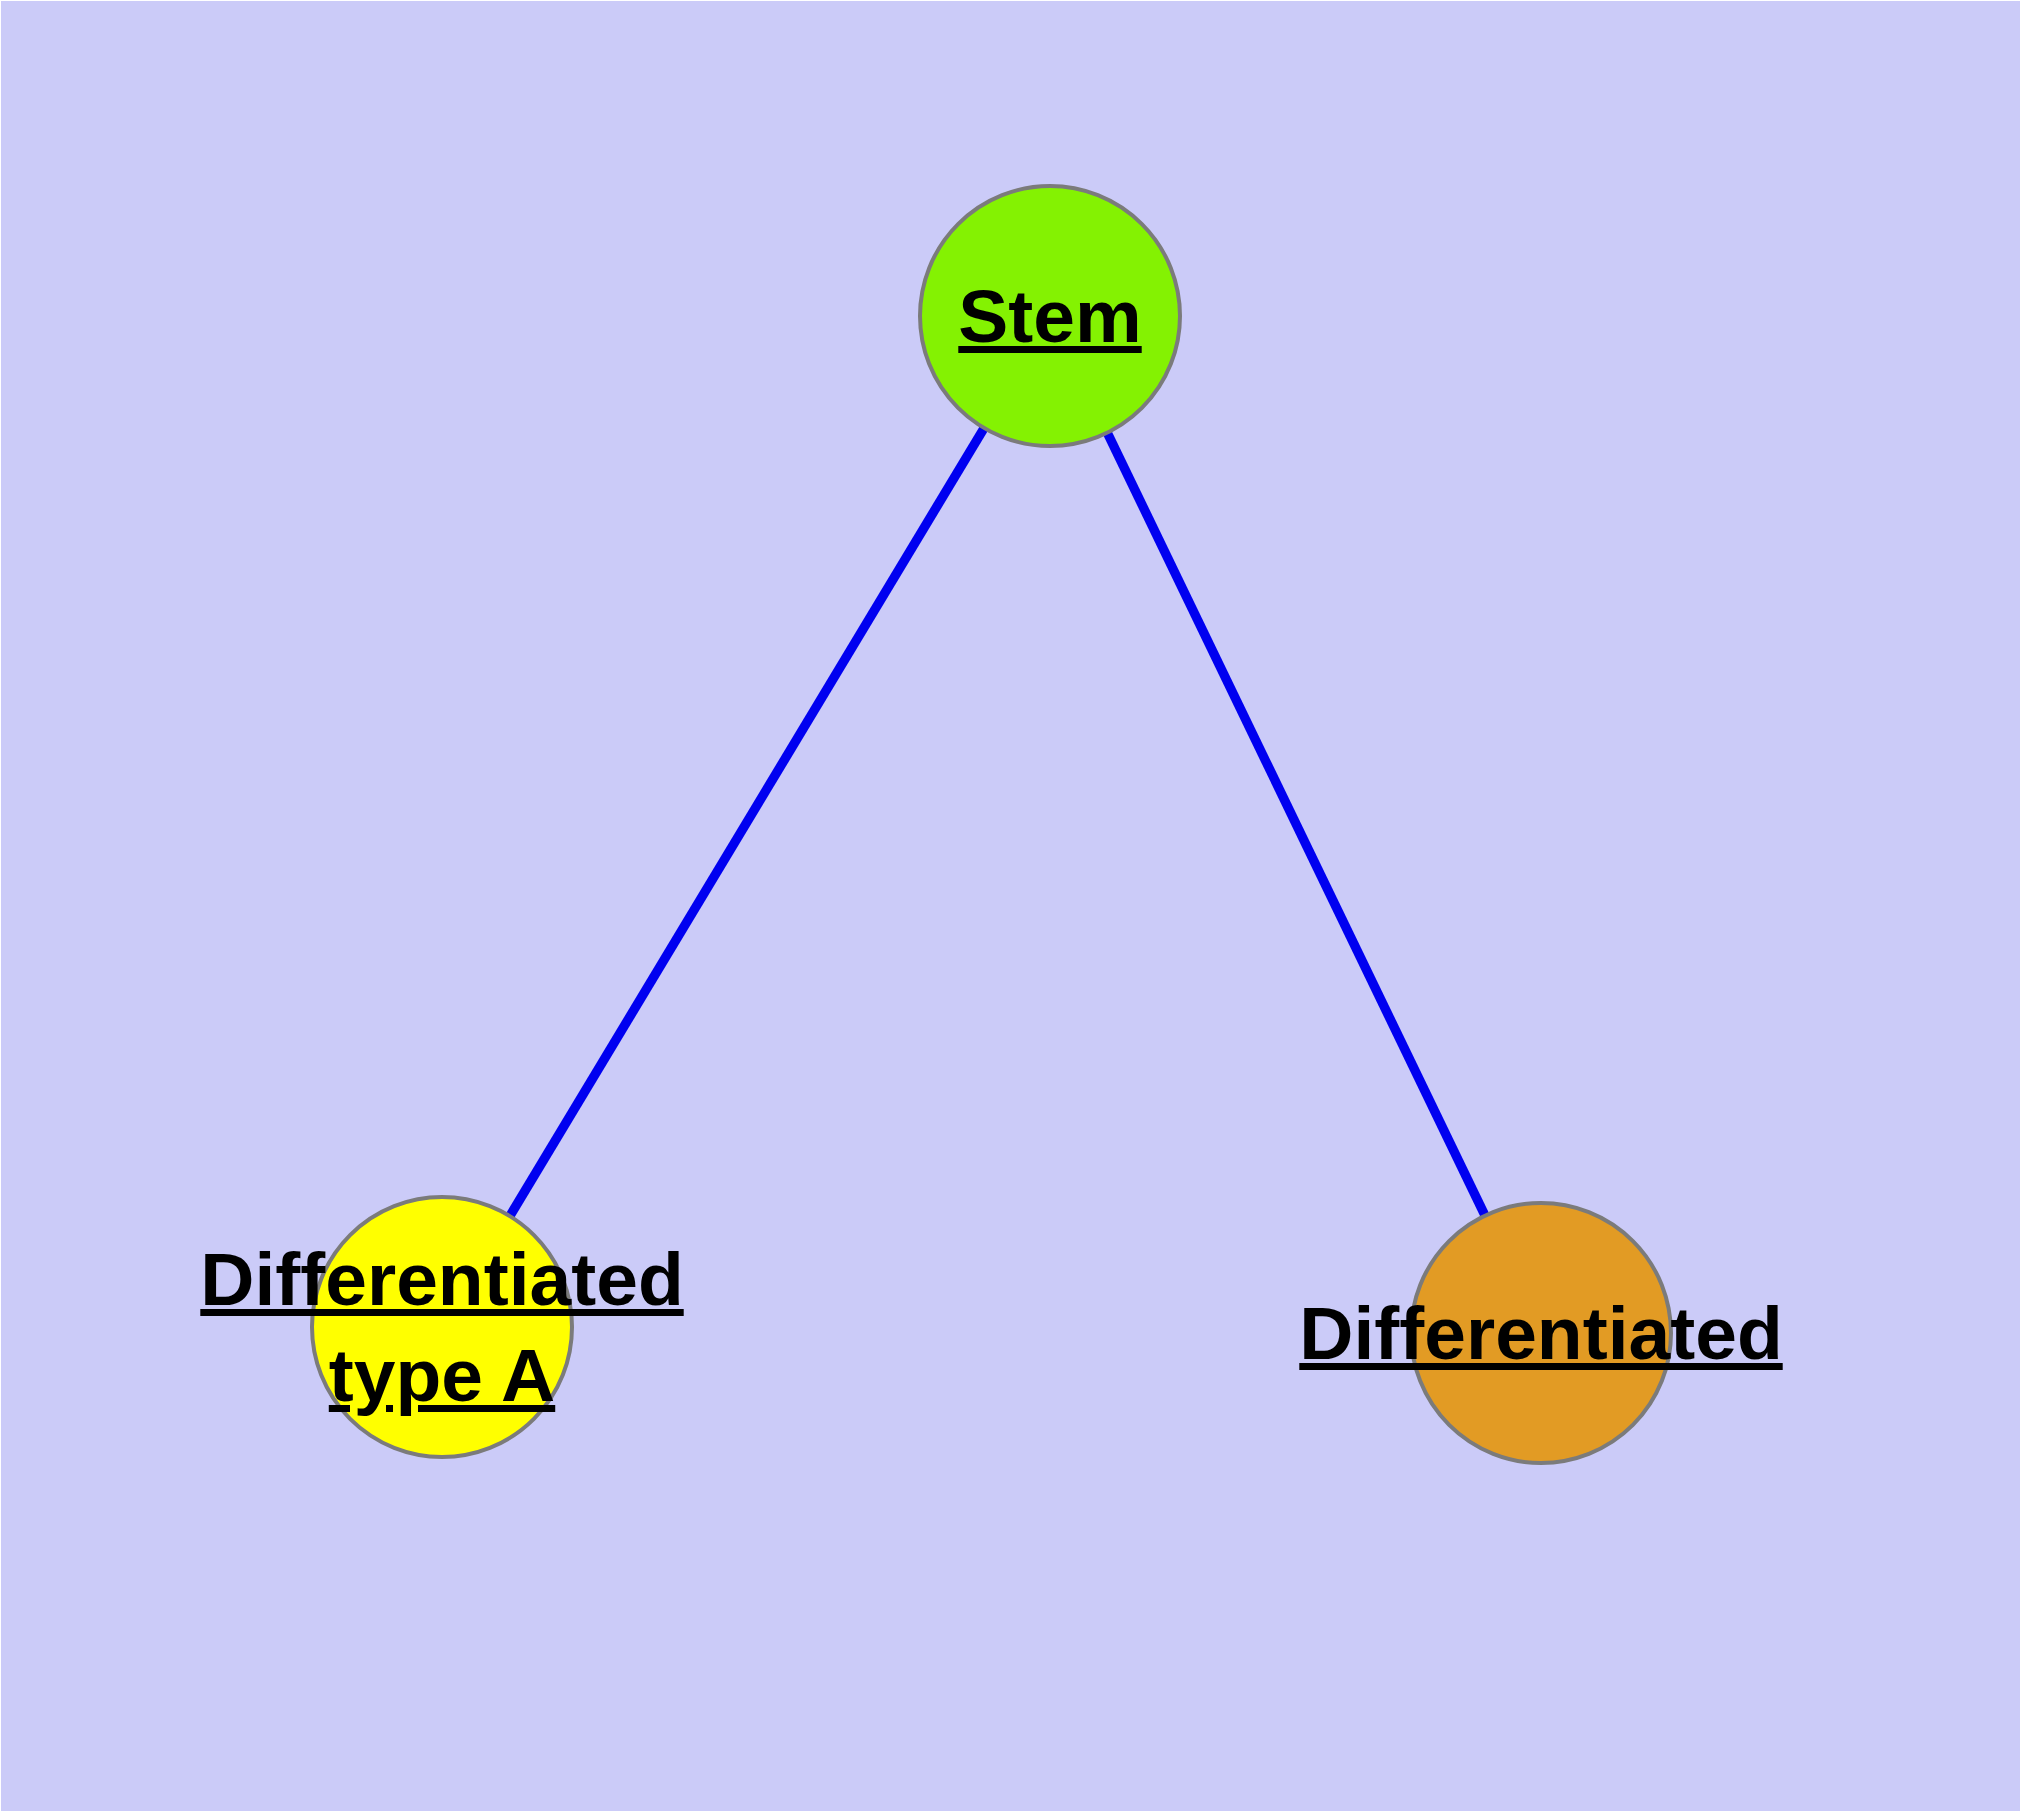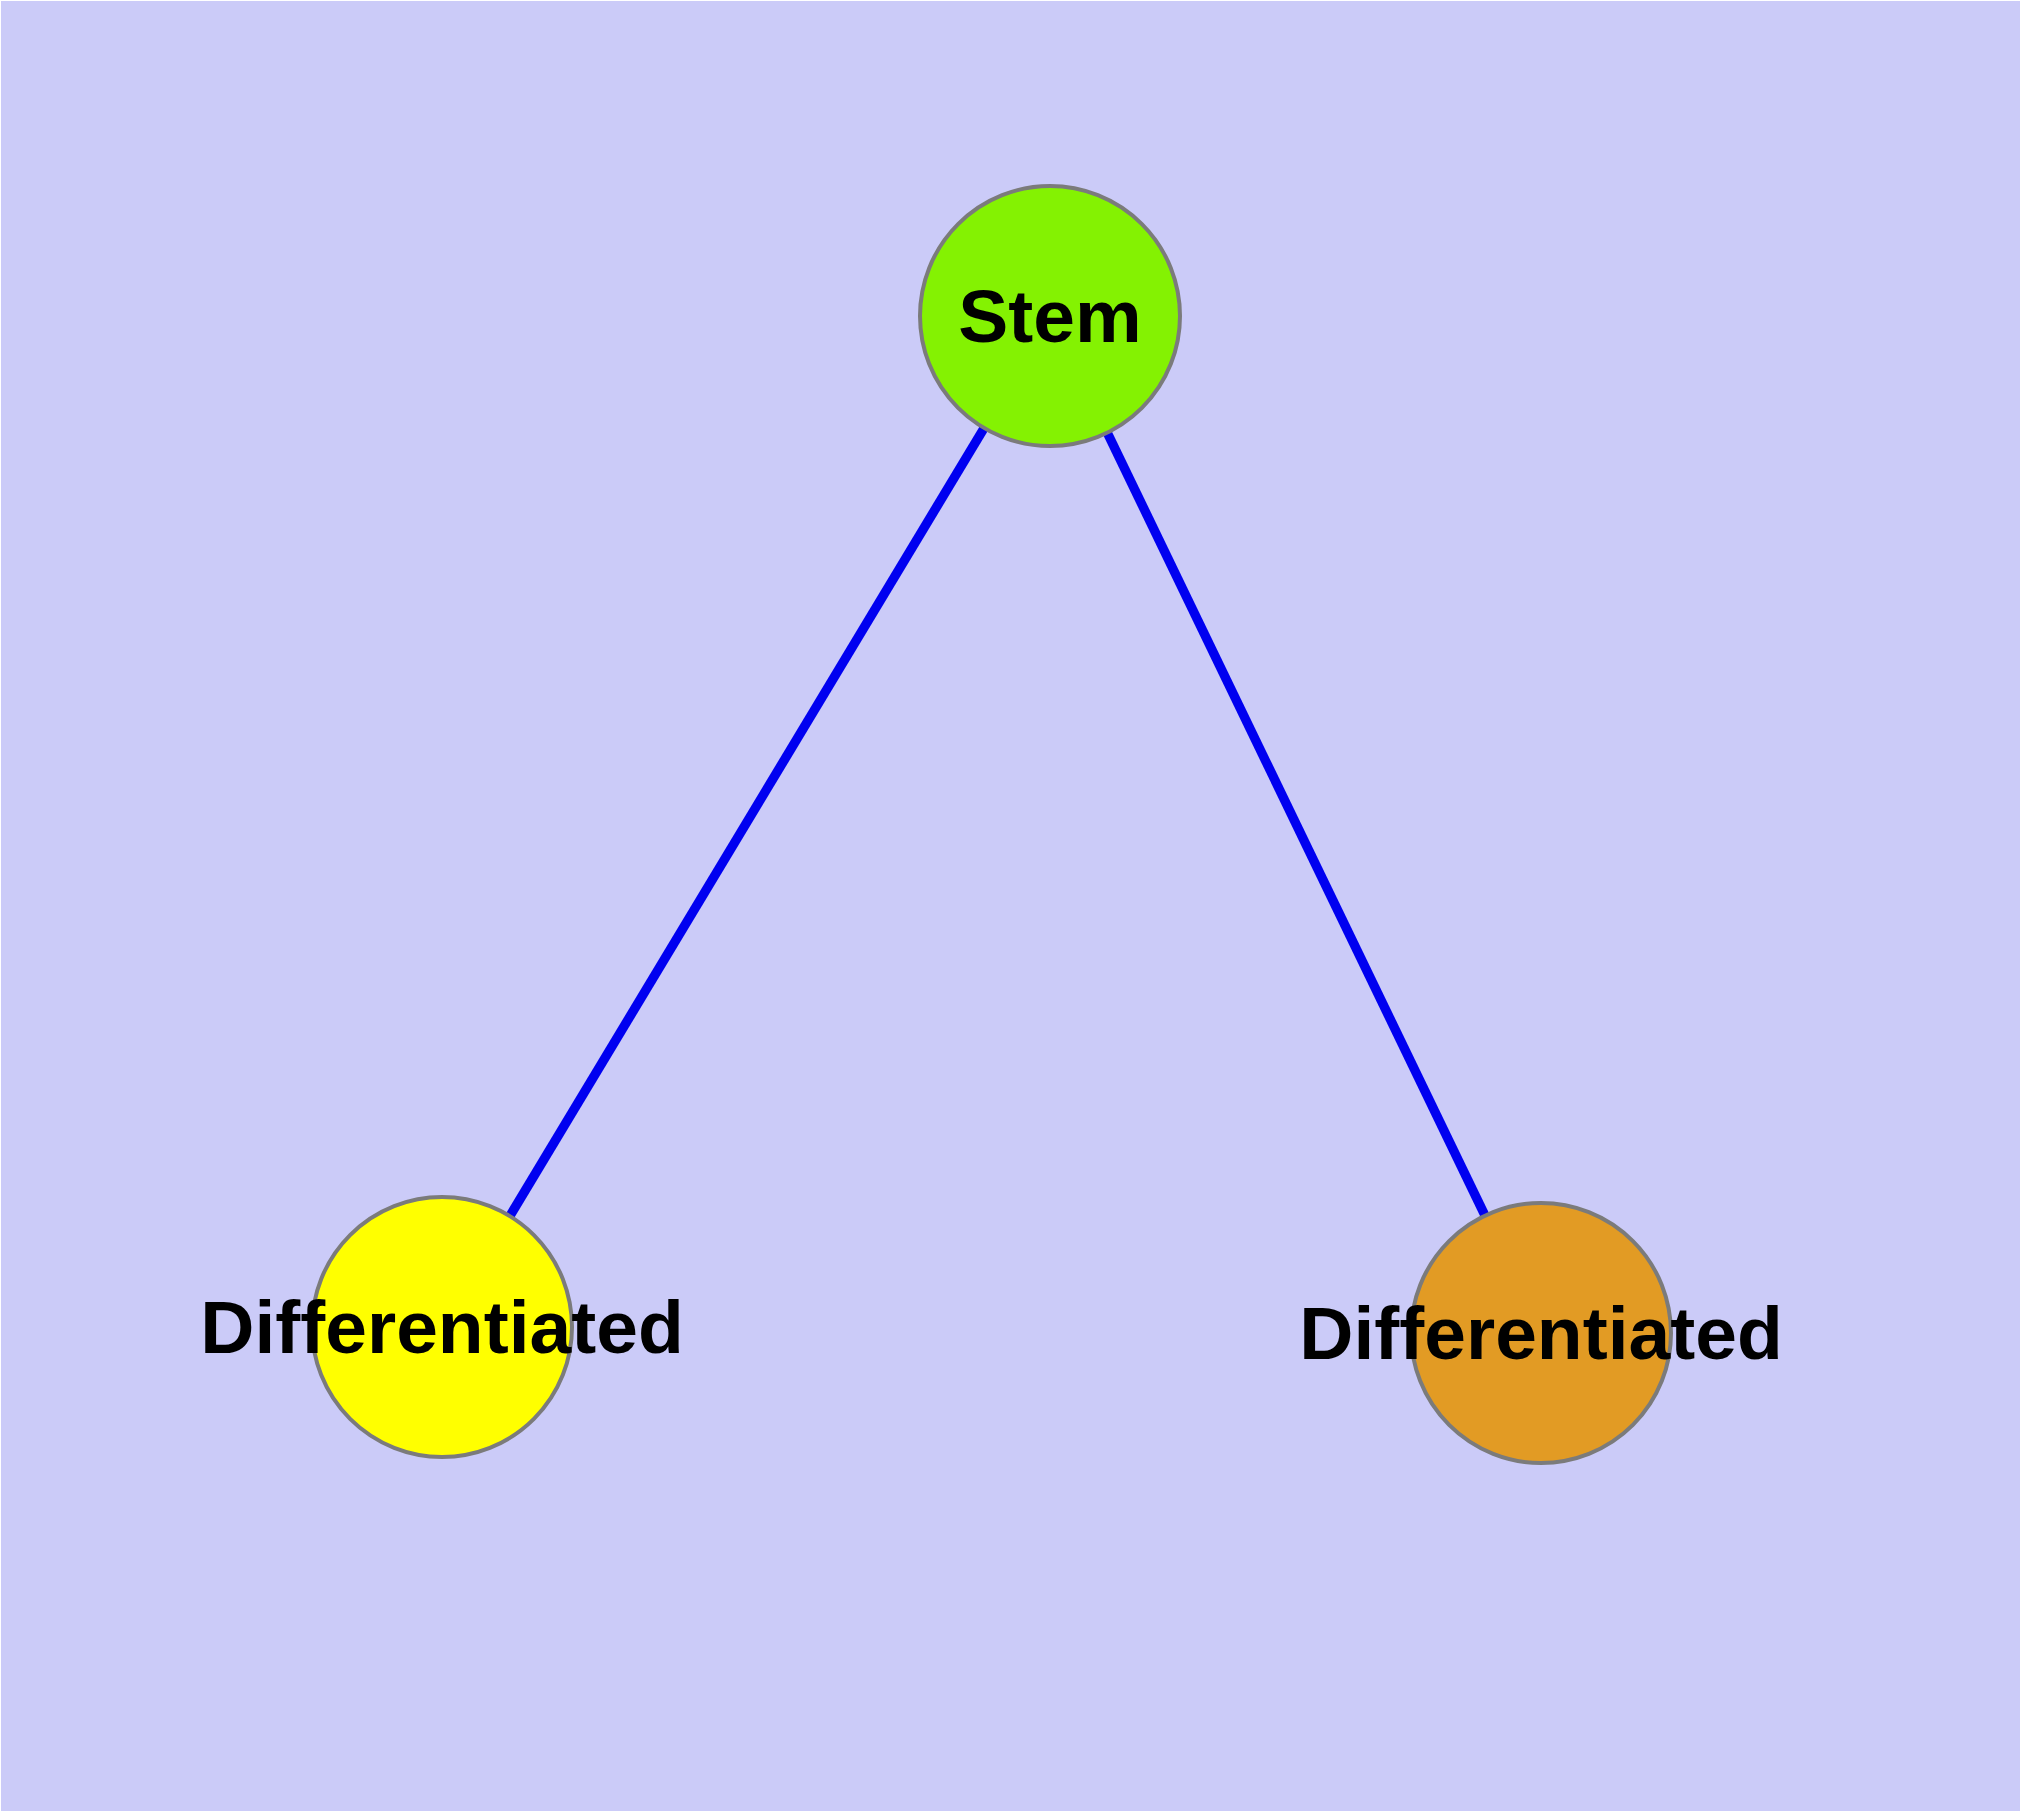--- a/index.html
+++ b/index.html
@@ -32,20 +32,21 @@
     position: absolute;
     left: 50%;
     top: 50%;
     transform: translate(-50%, -50%);
     text-align: center;
     white-space: nowrap;
     font-weight: bold;
     font-size: 75px;
     line-height: 96px;
     pointer-events: none;
+    text-decoration: underline;
   }
   .label-line {
     display: block;
   }
 </style>
 </head>
 <body>
 
 <div id="canvas" style="background: rgb(203, 203, 248); border-color: rgb(255, 255, 255);">
   <svg id="edge-layer" xmlns="http://www.w3.org/2000/svg" viewBox="0 0 2380 2134" width="2017" height="1809">
@@ -55,20 +56,21 @@
 
   <div class="node" style="left: 917px; top: 183px; width: 256px; height: 256px; background: rgb(132, 242, 2); border-color: rgb(123, 123, 123); border-width: 4.2px;">
     <div class="node-label" style="color: rgb(0, 0, 0);">
       <span class="label-line">Stem</span>
     </div>
   </div>
 
   <div class="node" style="left: 309px; top: 1194px; width: 256px; height: 256px; background: rgb(255, 255, 0); border-color: rgb(123, 123, 123); border-width: 4.2px;">
     <div class="node-label" style="color: rgb(0, 0, 0);">
       <span class="label-line">Differentiated</span>
+      <span class="label-line">type A</span>
     </div>
   </div>
 
   <div class="node" style="left: 1408px; top: 1200px; width: 256px; height: 256px; background: rgb(226, 155, 36); border-color: rgb(123, 123, 123); border-width: 4.2px;">
     <div class="node-label" style="color: rgb(0, 0, 0);">
       <span class="label-line">Differentiated</span>
     </div>
   </div>
 </div>
 

